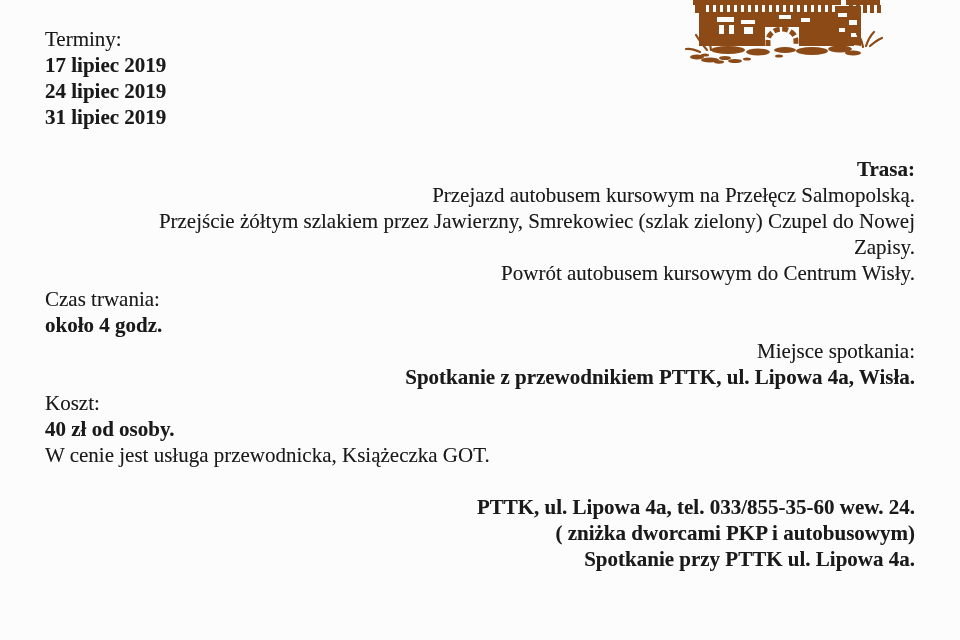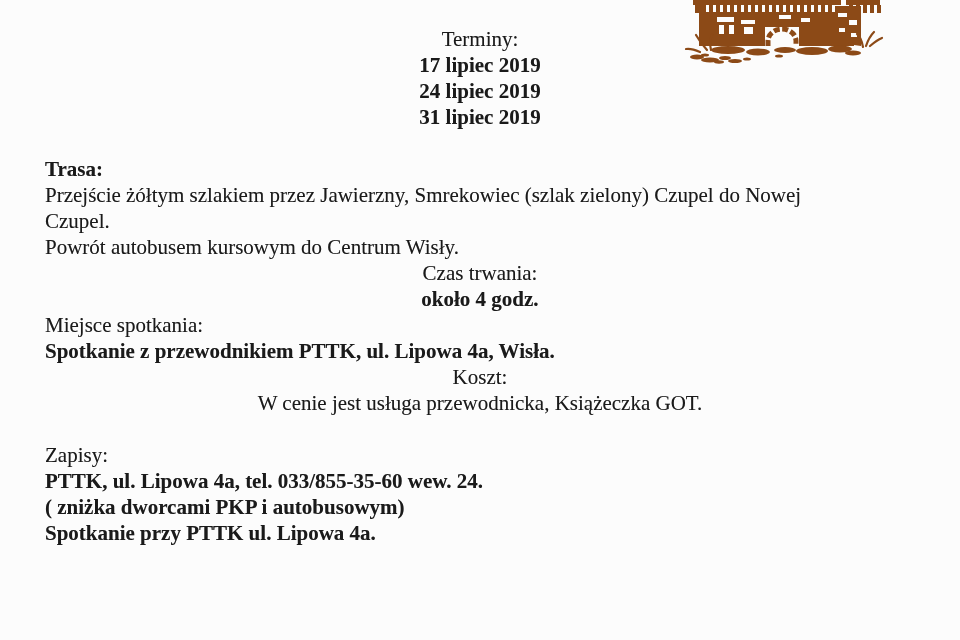--- a/index.html
+++ b/index.html
@@ -26,22 +26,22 @@
     padding: 26px 45px 0 45px;
     font-size: 21px;
     line-height: 26px;
     color: #1a1a1a;
     text-shadow: 0 0 0.6px rgba(30,30,30,0.35);
   }
   .ln {
     white-space: nowrap;
     height: 26px;
   }
-  .left   { text-align: center; }
-  .center { text-align: left; }
+  .left   { text-align: left; }
+  .center { text-align: right; }
   .bold   { font-weight: bold; }
   .blank  { height: 26px; }
   .hut {
     position: absolute;
     left: 683px;
     top: 0;
     width: 205px;
     height: 64px;
   }
   .ink   { fill: #8c4a17; }
@@ -119,34 +119,35 @@
   <div class="doc">
 
     <div class="ln left">Terminy:</div>
     <div class="ln left bold">17 lipiec 2019</div>
     <div class="ln left bold">24 lipiec 2019</div>
     <div class="ln left bold">31 lipiec 2019</div>
 
     <div class="ln blank"></div>
 
     <div class="ln center bold">Trasa:</div>
+    <div class="ln center">Przejazd autobusem kursowym na Przełęcz Salmopolską.</div>
     <div class="ln center">Przejście żółtym szlakiem przez Jawierzny, Smrekowiec (szlak zielony) Czupel do Nowej</div>
-    <div class="ln center">Czupel.</div>
+    <div class="ln center">Zapisy.</div>
     <div class="ln center">Powrót autobusem kursowym do Centrum Wisły.</div>
 
     <div class="ln left">Czas trwania:</div>
     <div class="ln left bold">około 4 godz.</div>
 
     <div class="ln center">Miejsce spotkania:</div>
     <div class="ln center bold">Spotkanie z przewodnikiem PTTK, ul. Lipowa 4a, Wisła.</div>
 
     <div class="ln left">Koszt:</div>
+    <div class="ln left bold">40 zł od osoby.</div>
     <div class="ln left">W cenie jest usługa przewodnicka, Książeczka GOT.</div>
 
     <div class="ln blank"></div>
 
-    <div class="ln center">Zapisy:</div>
     <div class="ln center bold">PTTK, ul. Lipowa 4a, tel. 033/855-35-60 wew. 24.</div>
     <div class="ln center bold">( zniżka dworcami PKP i autobusowym)</div>
     <div class="ln center bold">Spotkanie przy PTTK ul. Lipowa 4a.</div>
 
   </div>
 </div>
 
 </body></html>

